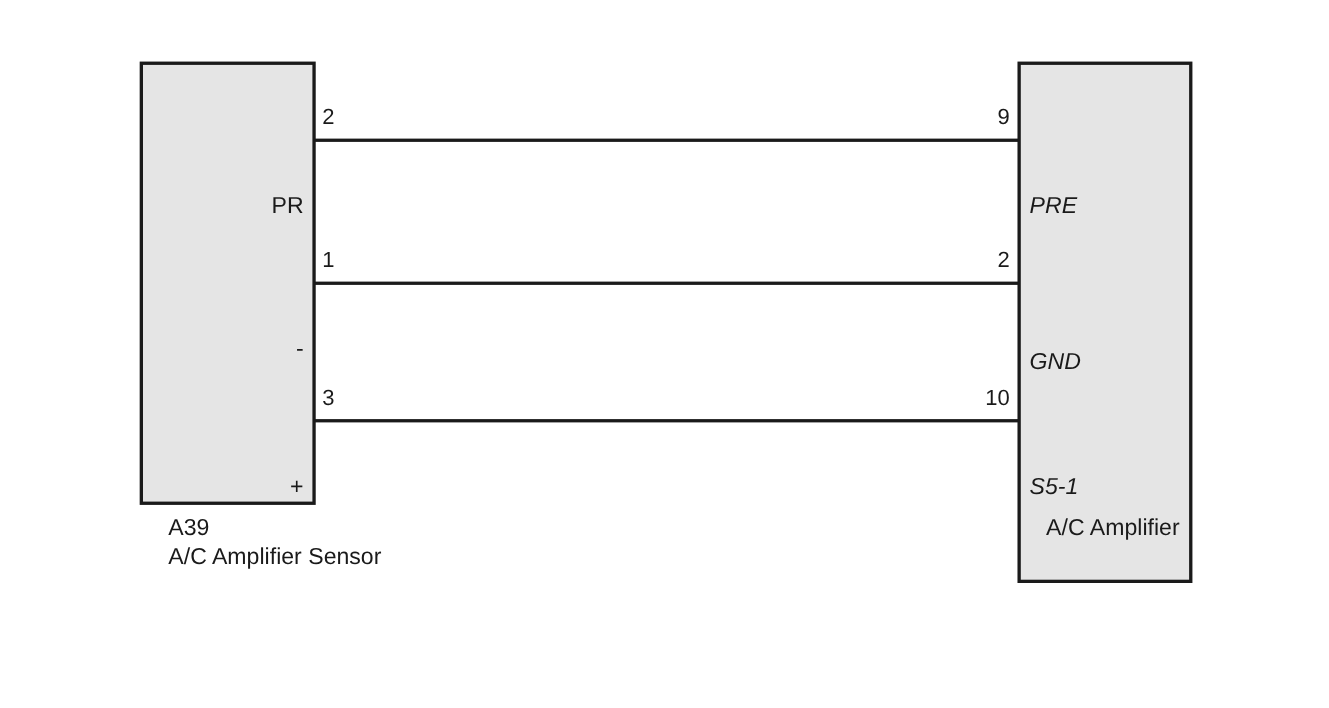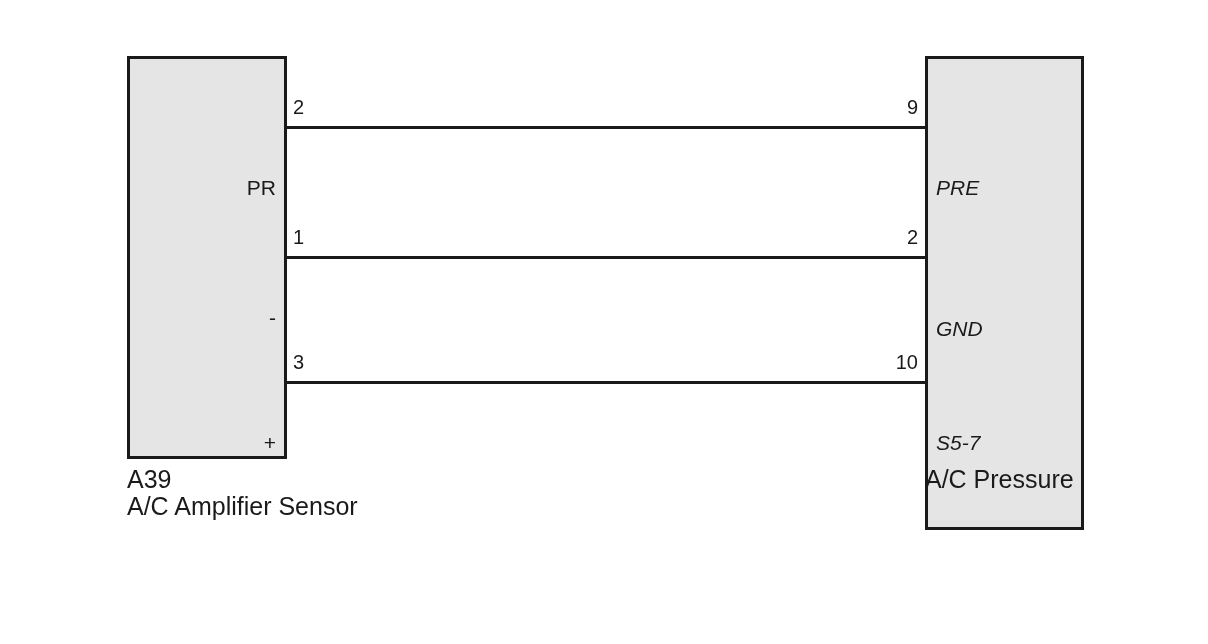--- a/index.html
+++ b/index.html
@@ -97,24 +97,25 @@
   #pin-number-1  { top: 227px; }
   #pin-number-3  { top: 352px; }
   #pin-number-9  { top: 97px; }
   #pin-number-13 { top: 227px; }
   #pin-number-10 { top: 352px; text-align: right; }
 
   
   .component-caption {
     position: absolute;
     top: 466px;
-    font-size: 25px;
+    font-size: 21px;
     color: #1a1a1a;
     line-height: 27px;
     white-space: nowrap;
+    margin-left: 26px;
   }
   #caption-left  { left: 127px; }
   #caption-right { left: 925px; }
   .caption-code,
   .caption-name { display: block; }
 </style>
 </head>
 <body>
 
 <div id="diagram-canvas">
@@ -127,37 +128,37 @@
 
     <span id="terminal-label-pos" class="terminal-label left-side">+</span>
   </div>
 
   <div id="connector-box-right" class="connector-box">
 
     <span id="terminal-label-pre" class="terminal-label right-side">PRE</span>
 
     <span id="terminal-label-gnd" class="terminal-label right-side">GND</span>
 
-    <span id="terminal-label-s53" class="terminal-label right-side">S5-7</span>
+    <span id="terminal-label-s53" class="terminal-label right-side">S5-1</span>
   </div>
 
   <div id="wire-pr-pre" class="wire"></div>
   <div id="wire-neg-gnd" class="wire"></div>
   <div id="wire-pos-s53" class="wire"></div>
 
   <span id="pin-number-2" class="pin-number left-pin">2</span>
   <span id="pin-number-1" class="pin-number left-pin">1</span>
   <span id="pin-number-3" class="pin-number left-pin">3</span>
 
   <span id="pin-number-9" class="pin-number right-pin">9</span>
   <span id="pin-number-13" class="pin-number right-pin">2</span>
   <span id="pin-number-10" class="pin-number right-pin">10</span>
 
   <div id="caption-left" class="component-caption">
     <span class="caption-code">A39</span>
     <span class="caption-name">A/C Amplifier Sensor</span>
   </div>
 
   <div id="caption-right" class="component-caption">
-    <span class="caption-name">A/C Pressure</span>
+    <span class="caption-name">A/C Amplifier</span>
   </div>
 
 </div>
 
 </body></html>

